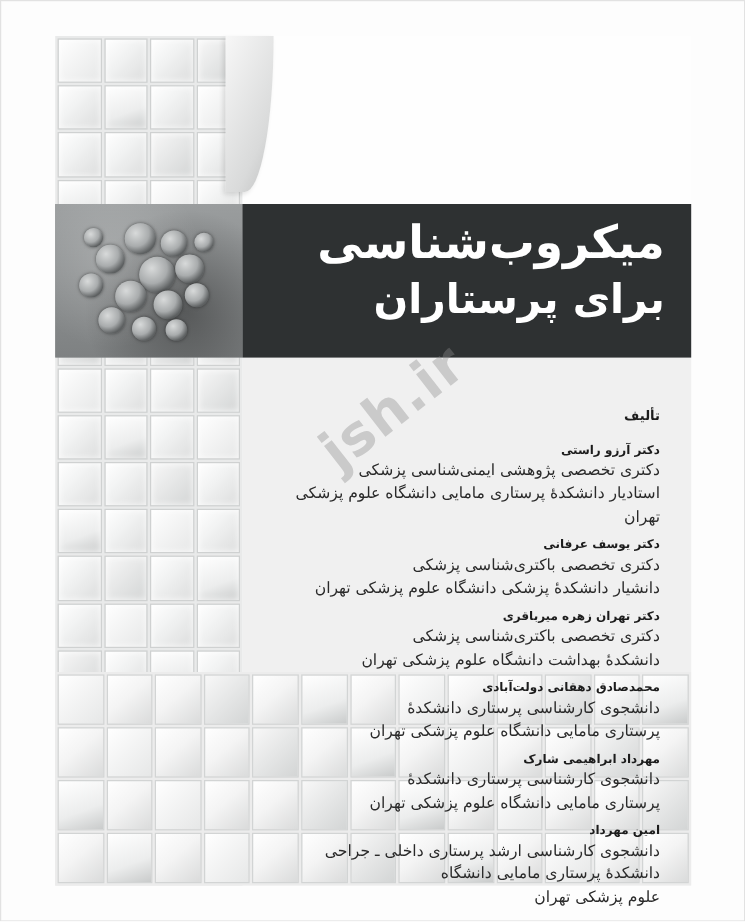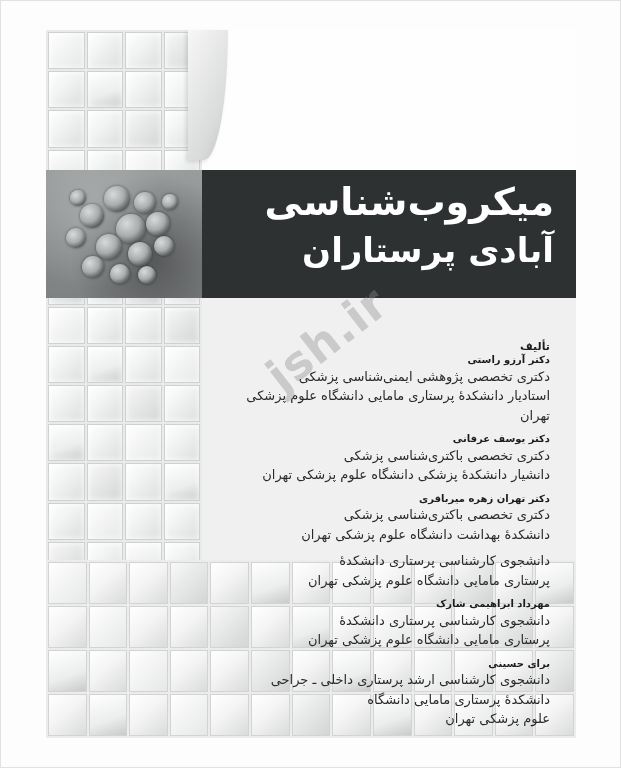--- a/index.html
+++ b/index.html
@@ -131,21 +131,21 @@
     position: absolute;
     left: 230px; top: 340px;
     width: 320px;
     text-align: right;
     direction: rtl;
     color: #1c1c1c;
   }
   .authors .label {
     font-size: 11px;
     font-weight: bold;
-    margin-bottom: 0;
+    margin-bottom: 16px;
   }
   .author { margin-bottom: 7px; }
   .author .name {
     font-size: 10px;
     font-weight: bold;
     line-height: 1.35;
   }
   .author .aff {
     font-size: 13px;
     line-height: 1.5;
@@ -312,48 +312,49 @@
       <div class="virion" style="left: 108px; top: 66px; width: 20px; height: 20px;"></div>
       <div class="virion" style="left: 36px; top: 86px; width: 22px; height: 22px;"></div>
       <div class="virion" style="left: 64px; top: 94px; width: 20px; height: 20px;"></div>
       <div class="virion" style="left: 92px; top: 96px; width: 18px; height: 18px;"></div>
       <div class="virion" style="left: 24px; top: 20px; width: 16px; height: 16px;"></div>
       <div class="virion" style="left: 116px; top: 24px; width: 16px; height: 16px;"></div>
     </div>
 
   <div class="title-band">
     <div class="t1">میکروب‌شناسی</div>
-    <div class="t2">آبادی پرستاران</div>
+    <div class="t2">برای پرستاران</div>
   </div>
 
   <div class="watermark">jsh.ir</div>
 
   <div class="authors">
     <div class="label">تألیف</div>
     <div id="authors-list">
         <div class="author">
           <div class="name">دکتر آرزو راستی</div>
           <div class="aff">دکتری تخصصی پژوهشی ایمنی‌شناسی پزشکی<br>استادیار دانشکدهٔ پرستاری مامایی دانشگاه علوم پزشکی تهران</div>
         </div>
         <div class="author">
           <div class="name">دکتر یوسف عرفانی</div>
           <div class="aff">دکتری تخصصی باکتری‌شناسی پزشکی<br>دانشیار دانشکدهٔ پزشکی دانشگاه علوم پزشکی تهران</div>
         </div>
         <div class="author">
           <div class="name">دکتر تهران زهره میرباقری</div>
           <div class="aff">دکتری تخصصی باکتری‌شناسی پزشکی<br>دانشکدهٔ بهداشت دانشگاه علوم پزشکی تهران</div>
         </div>
         <div class="author">
+          <div class="name">محمدصادق دهقانی دولت‌آبادی</div>
           <div class="aff">دانشجوی کارشناسی پرستاری دانشکدهٔ<br>پرستاری مامایی دانشگاه علوم پزشکی تهران</div>
         </div>
         <div class="author">
           <div class="name">مهرداد ابراهیمی شارک</div>
           <div class="aff">دانشجوی کارشناسی پرستاری دانشکدهٔ<br>پرستاری مامایی دانشگاه علوم پزشکی تهران</div>
         </div>
         <div class="author">
-          <div class="name">برای حسینی</div>
+          <div class="name">امین مهرداد</div>
           <div class="aff">دانشجوی کارشناسی ارشد پرستاری داخلی ـ جراحی<br>دانشکدهٔ پرستاری مامایی دانشگاه<br>علوم پزشکی تهران</div>
         </div>
       </div>
   </div>
 
   <div class="page-edge"></div>
 </div>
 
 </body></html>

